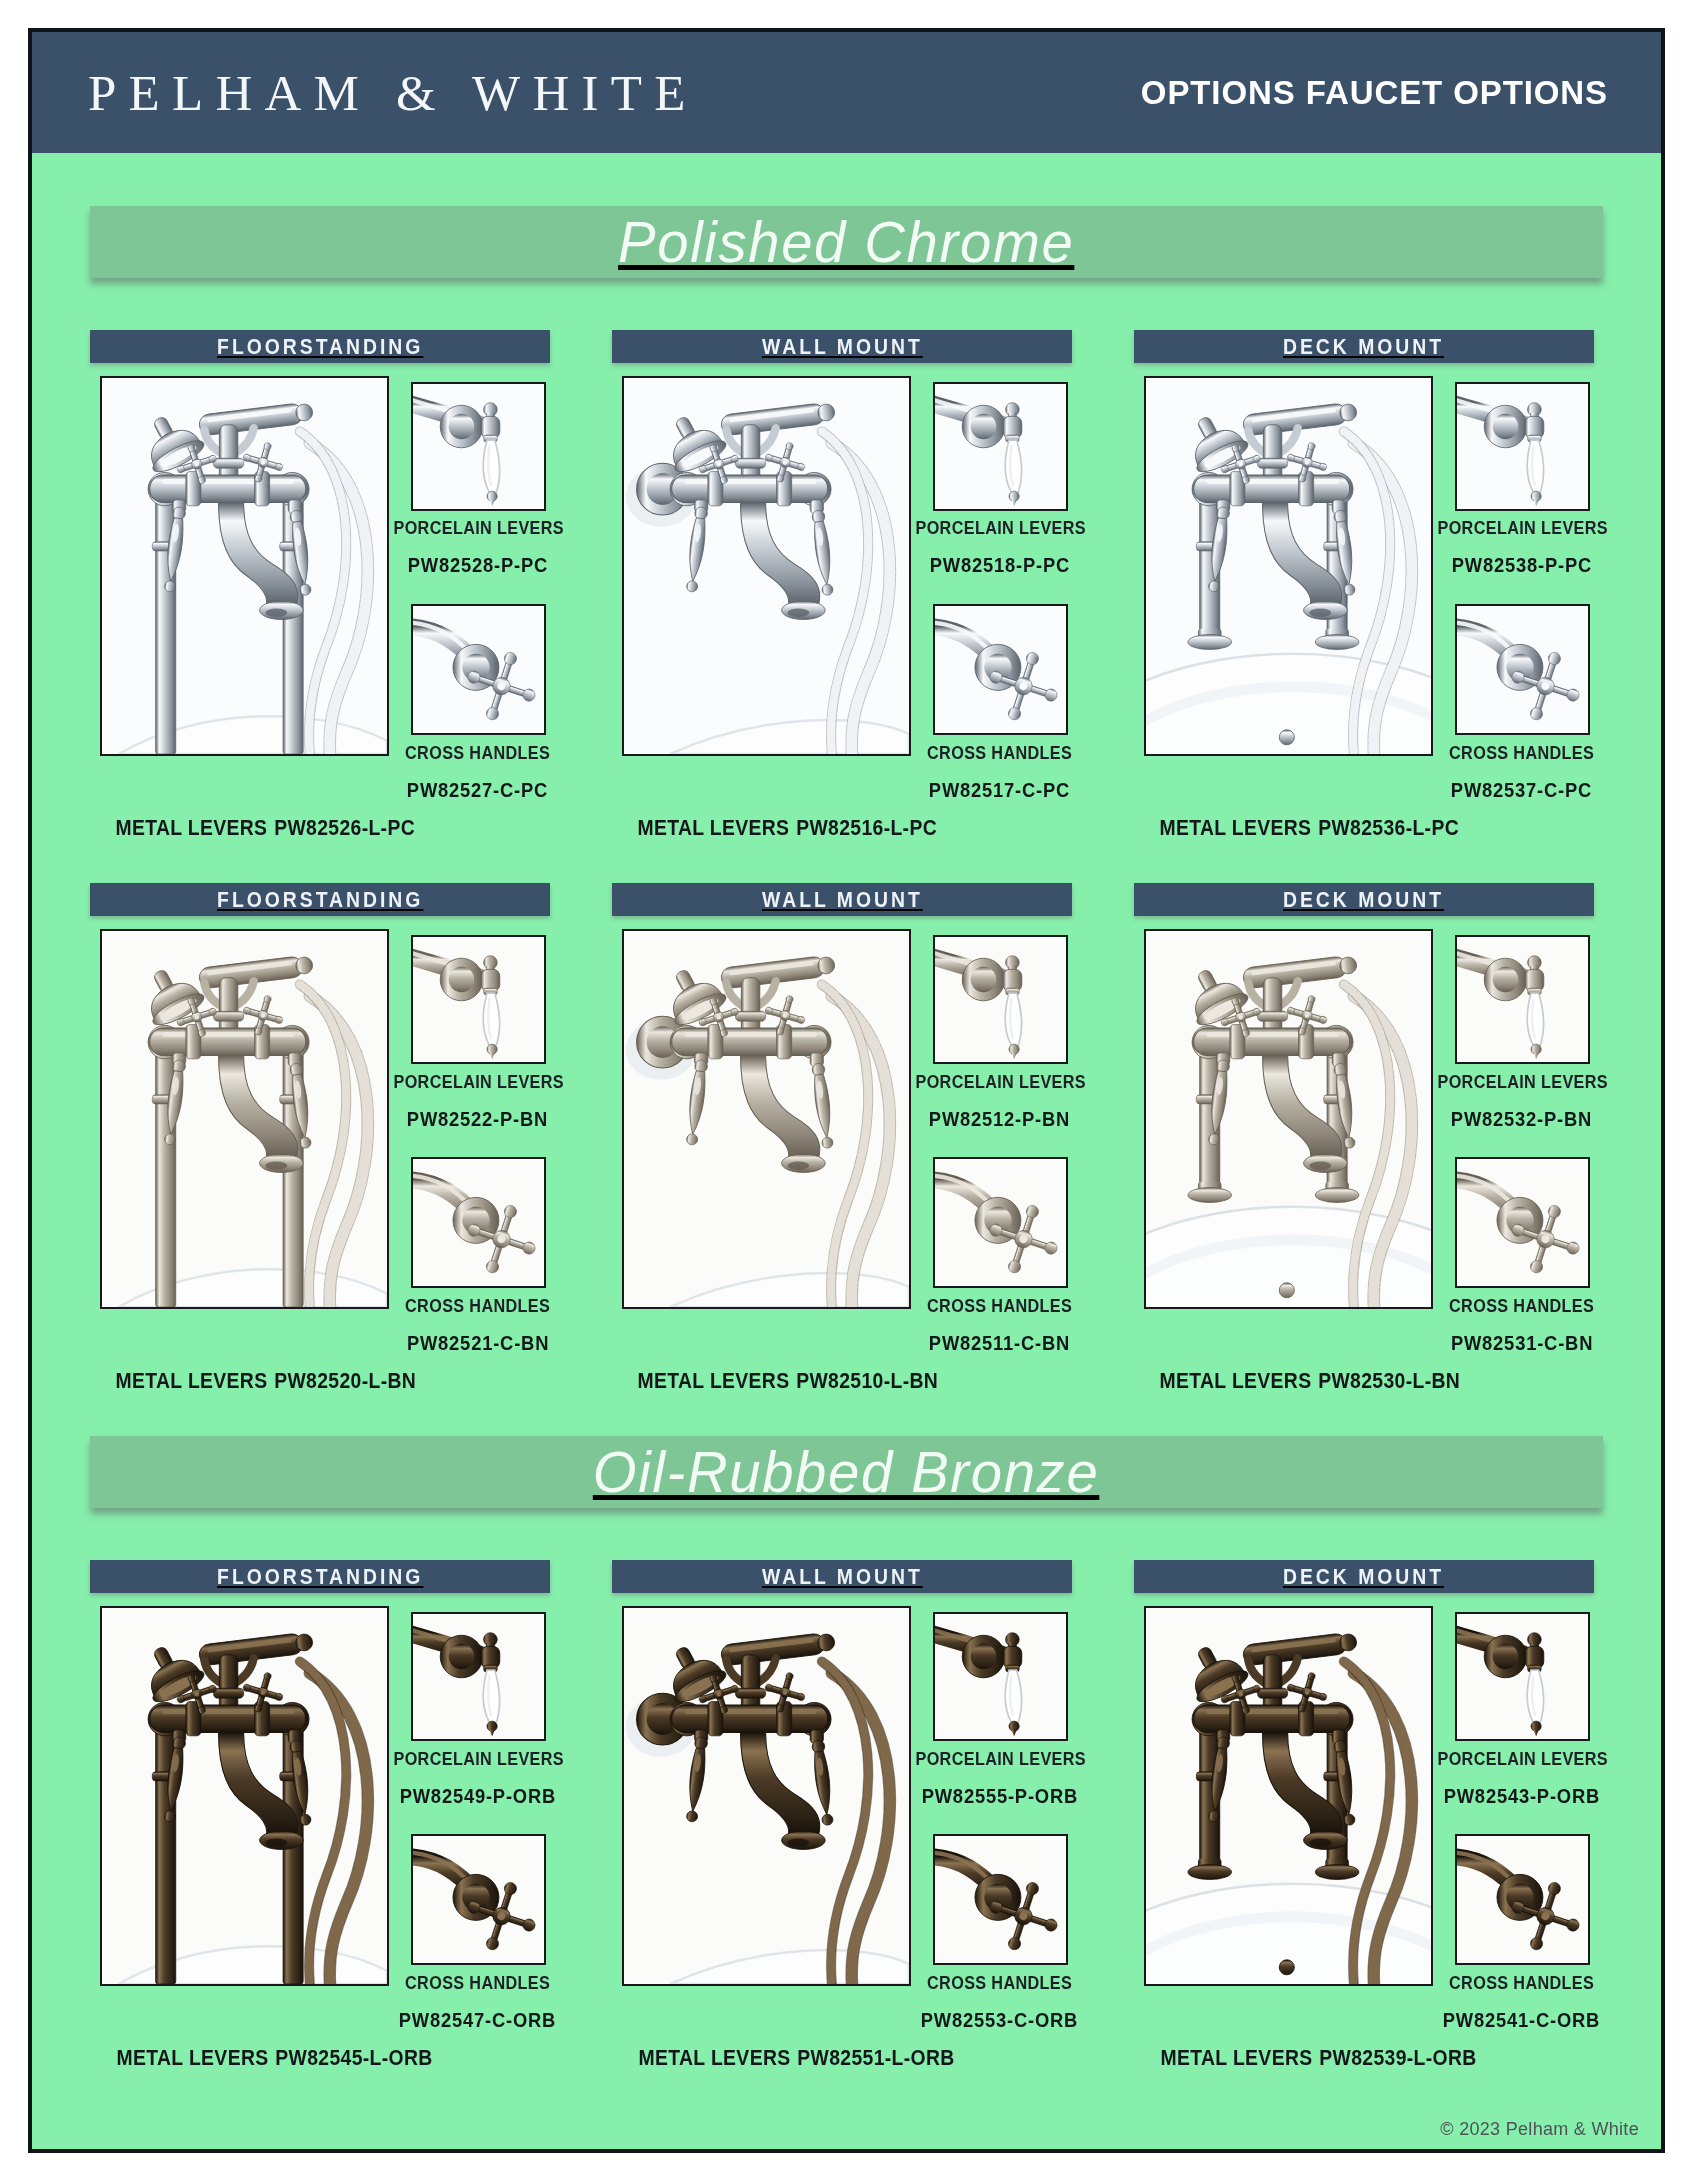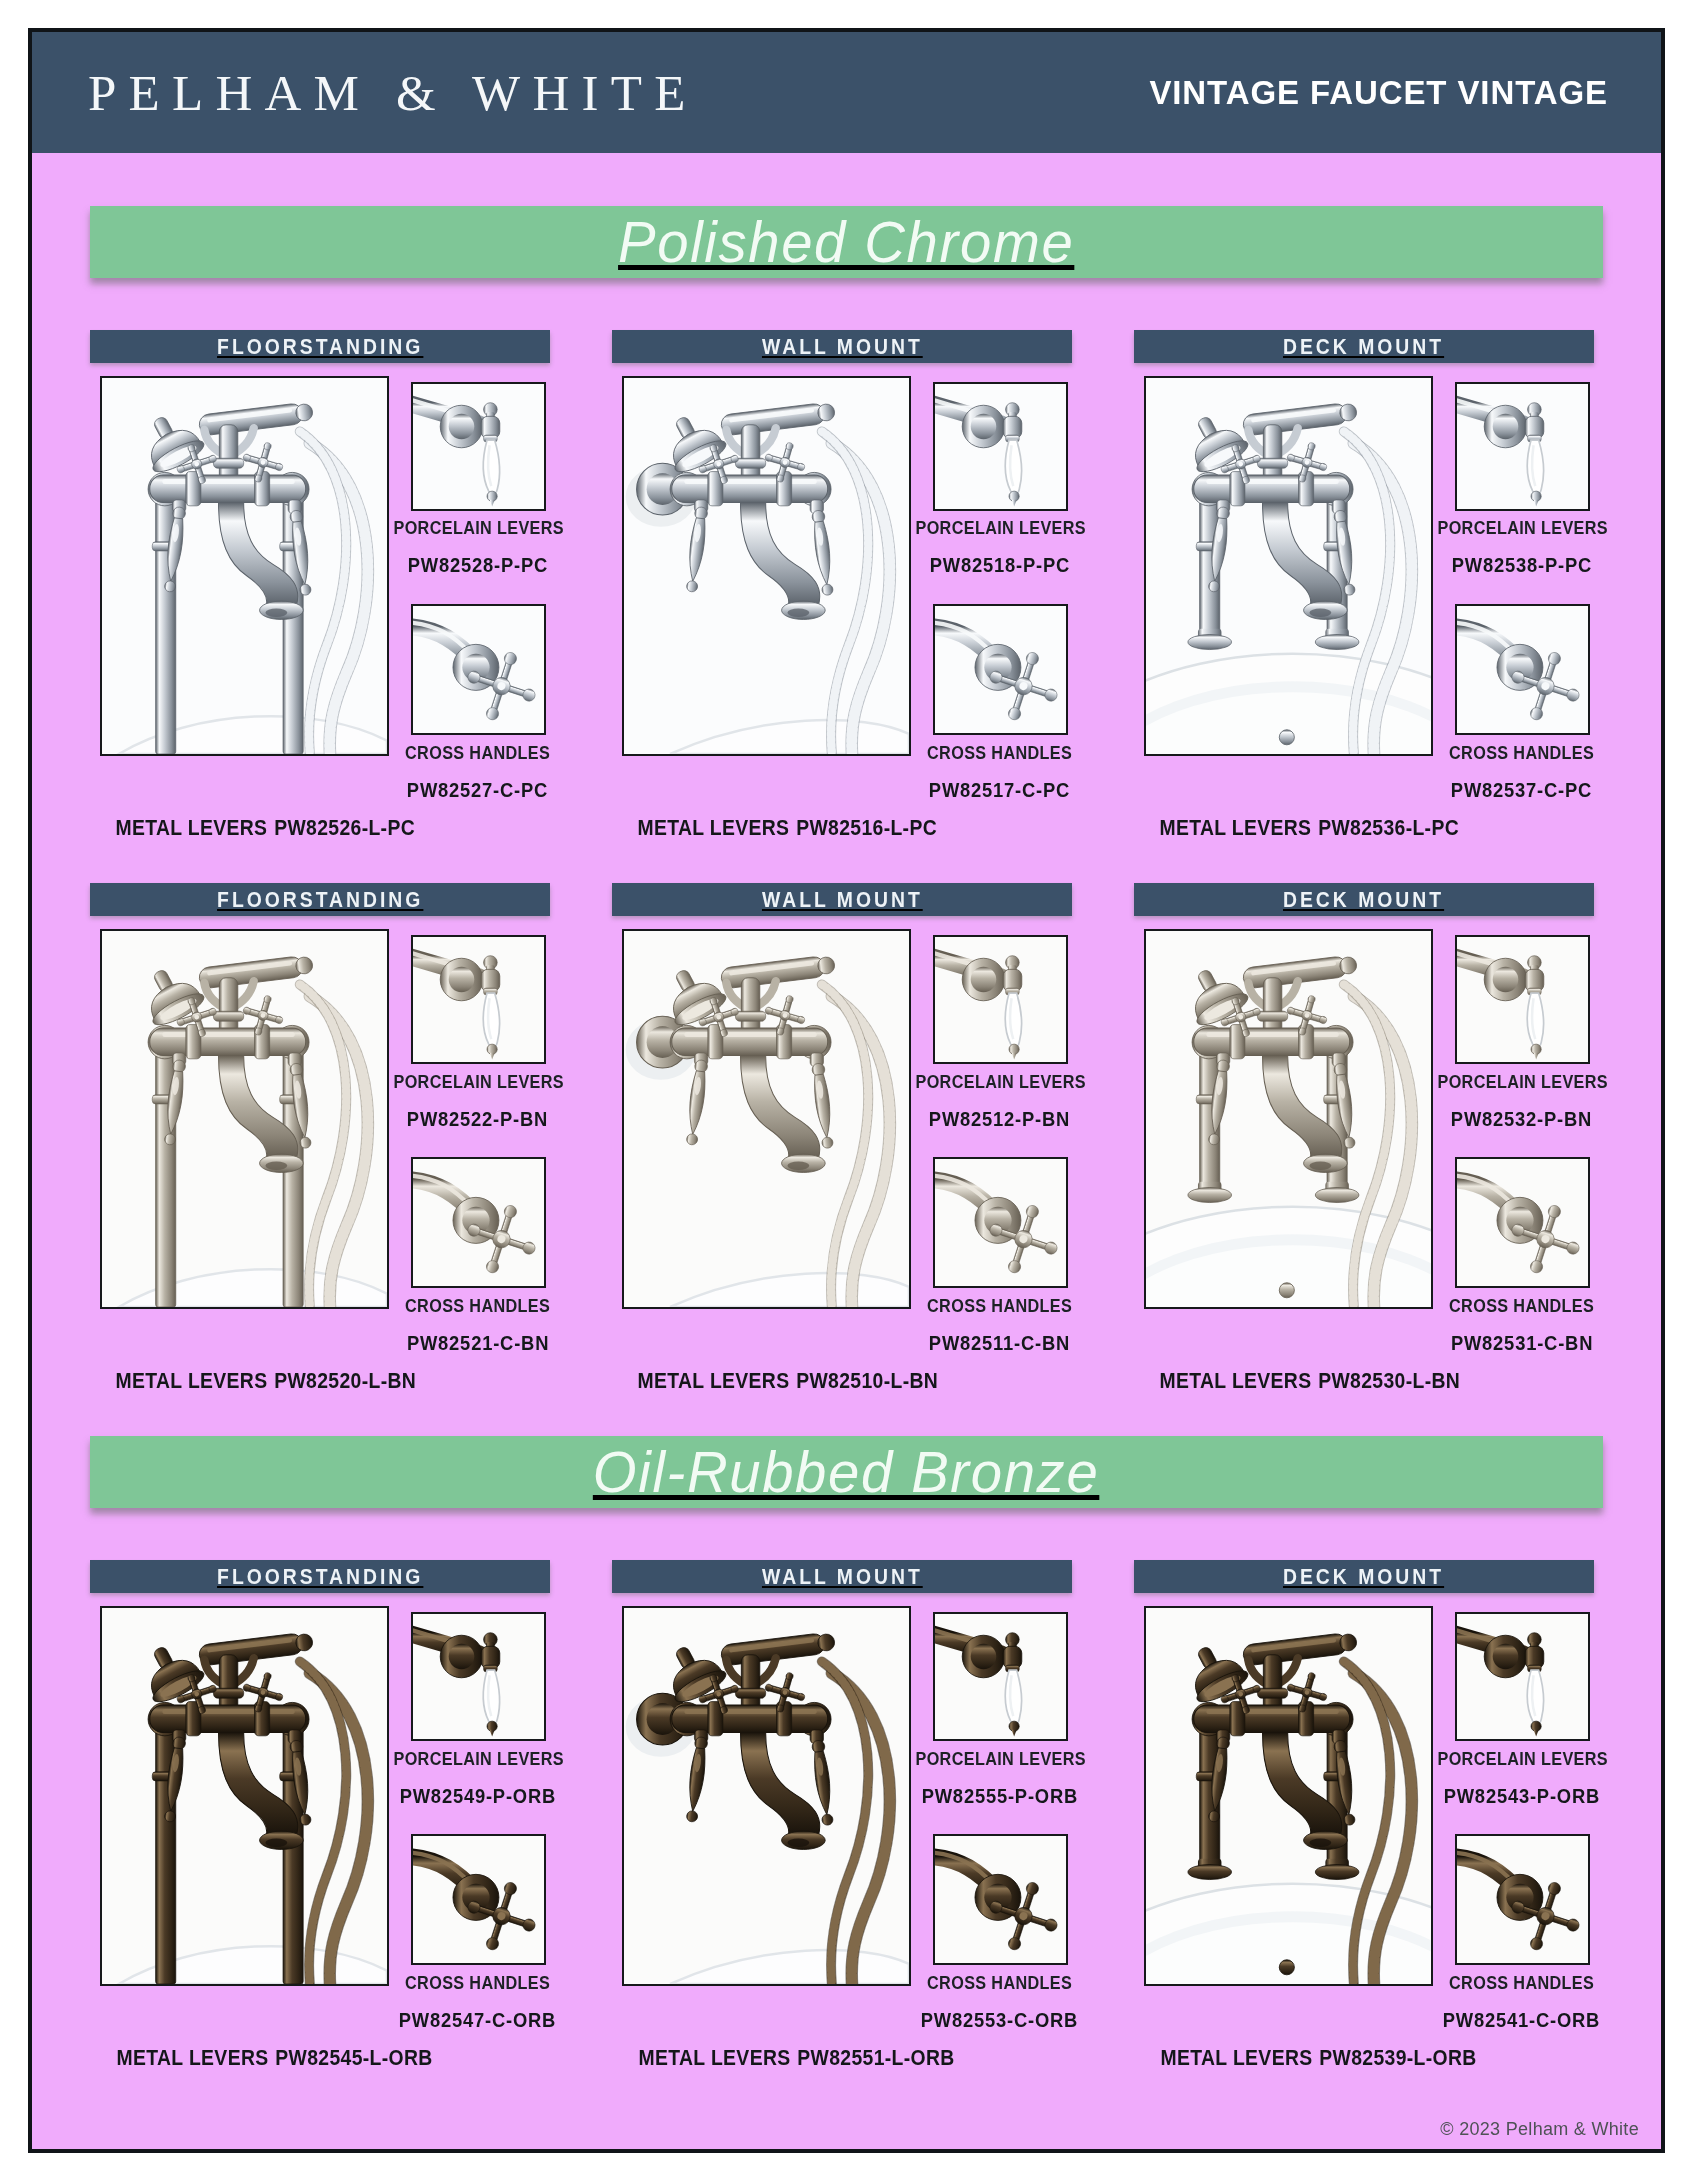--- a/index.html
+++ b/index.html
@@ -1,18 +1,18 @@
 <!DOCTYPE html>
 <html style="--navy: #3B5169; --green: #7FC697; --page-border: #101418; --box-border: #17191c; --footer-text: #4E5256;font-size:13.6px"><head>
 <meta charset="utf-8">
 <style>
   html,body{margin:0;padding:0;background:#fff;width:1693px;height:2181px;overflow:hidden;
     font-family:"Liberation Sans",sans-serif;}
   .page{position:relative;width:1693px;height:2181px;background:#fff;}
-  .frame{position:absolute;inset:28px;border:4.3px solid var(--page-border,#101418);background:#f0abfc;}
+  .frame{position:absolute;inset:28px;border:4.3px solid var(--page-border,#101418);background:#86efac;}
 
   
   .masthead{height:121px;background:var(--navy,#3B5169);display:flex;align-items:center;
     justify-content:space-between;padding:0 53px 0 56px;}
   .brand{font-family:"Liberation Serif",serif;font-size:51px;font-weight:400;color:#f4f7f9;
     letter-spacing:.24em;white-space:nowrap;}
   .doc-title{font-size:33px;font-weight:800;color:#ffffff;letter-spacing:0.9px;white-space:nowrap;}
 
   
   .catalog{padding-top:53px;}
@@ -99,21 +99,21 @@
         <stop offset=".78" stop-color="#2f2416"></stop>
         <stop offset="1" stop-color="#19130b"></stop>
       </linearGradient>
     </defs>
   </svg>
 
 <div class="page">
   <div class="frame">
     <header class="masthead">
       <div class="brand">PELHAM &amp; WHITE</div>
-      <div class="doc-title">VINTAGE FAUCET VINTAGE</div>
+      <div class="doc-title">OPTIONS FAUCET OPTIONS</div>
     </header>
     <main class="catalog" id="catalog">
   <section class="finish-section">
     <div class="banner">
       <span class="banner-text">Polished Chrome</span>
     </div>
     <div class="columns">
   <div class="column">
     <div class="col-header">
       <span class="col-header-text">FLOORSTANDING</span>

